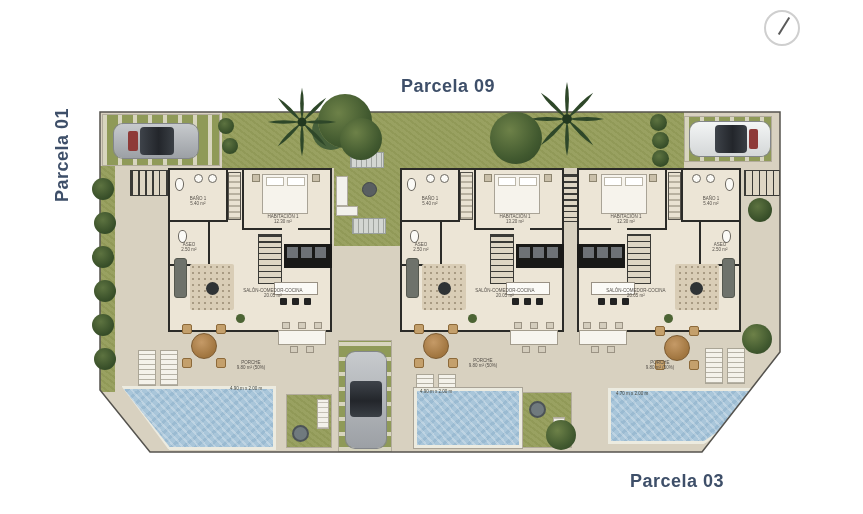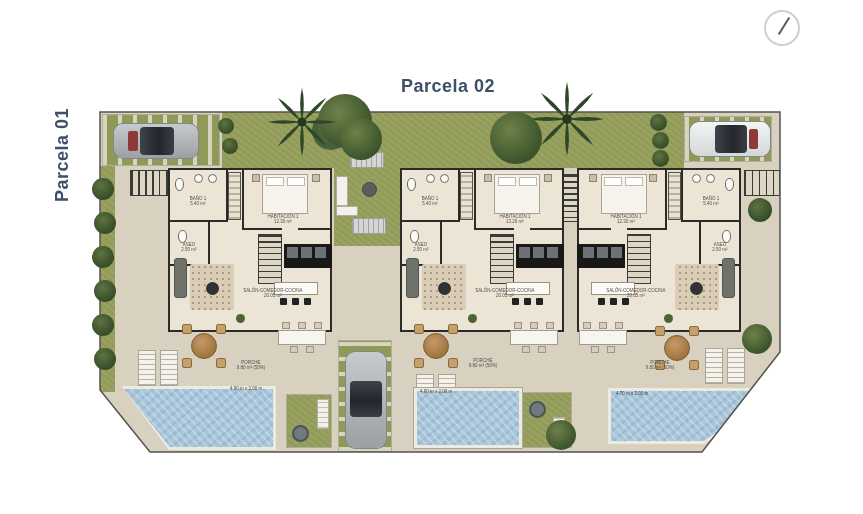--- a/index.html
+++ b/index.html
@@ -398,19 +398,20 @@
   <div class="bush" style="position:absolute;left:92px;top:246px;width:22px;height:22px"></div>
   <div class="bush" style="position:absolute;left:94px;top:280px;width:22px;height:22px"></div>
   <div class="bush" style="position:absolute;left:92px;top:314px;width:22px;height:22px"></div>
   <div class="bush" style="position:absolute;left:94px;top:348px;width:22px;height:22px"></div>
   <div class="bush" style="position:absolute;left:748px;top:198px;width:24px;height:24px"></div>
   <div class="tree" style="position:absolute;left:742px;top:324px;width:30px;height:30px"></div>
   <div class="tree" style="position:absolute;left:546px;top:420px;width:30px;height:30px"></div>
 
 
   <div class="parcela p1">Parcela 01</div>
-  <div class="parcela" style="left:401px;top:76px">Parcela 02</div>
+  <div class="parcela" style="left:401px;top:76px">Parcela 09</div>
+  <div class="parcela" style="left:630px;top:471px">Parcela 03</div>
 
   <div class="compass">
     <div class="needle"></div>
   </div>
 
 </div>
 
 </body></html>

